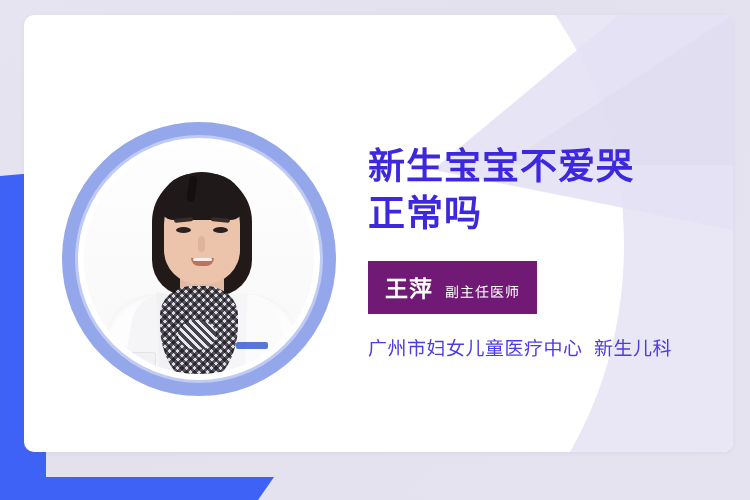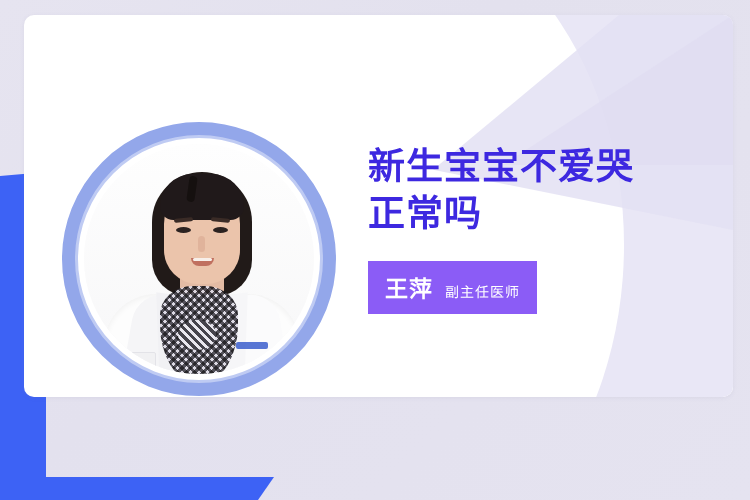--- a/index.html
+++ b/index.html
@@ -49,21 +49,21 @@
     background: #3d62f5;
     clip-path: polygon(0 0, 274px 0, 258px 23px, 0 23px);
   }
 
   
   .card {
     position: absolute;
     left: 24px;
     top: 15px;
     width: 709px;
-    height: 382px;
+    height: 437px;
     background: #ffffff;
     border-radius: 10px;
     overflow: hidden;
     box-shadow: 0 1px 4px rgba(120,118,160,0.10);
   }
 
   
   .wash-right {
     position: absolute;
     right: 0;
@@ -222,21 +222,21 @@
     font-weight: 700;
     color: #3d28e0;
     letter-spacing: 1px;
     margin: 0;
     white-space: pre-line;
   }
   .badge {
     display: inline-flex;
     align-items: baseline;
     gap: 12px;
-    background: #8b5cf6;
+    background: #701a75;
     padding: 9px 17px 10px 17px;
     margin-top: 24px;
   }
   .badge-name {
     color: #ffffff;
     font-size: 23px;
     font-weight: 700;
     letter-spacing: 1px;
   }
   .badge-role {
@@ -304,17 +304,18 @@
     <div class="content">
 
       <h1 class="title">新生宝宝不爱哭
 正常吗</h1>
 
       <div class="badge">
         <span class="badge-name">王萍</span>
         <span class="badge-role">副主任医师</span>
       </div>
 
+      <div class="affil">广州市妇女儿童医疗中心  新生儿科</div>
 
     </div>
 
   </div>
 </div>
 
 </body></html>

